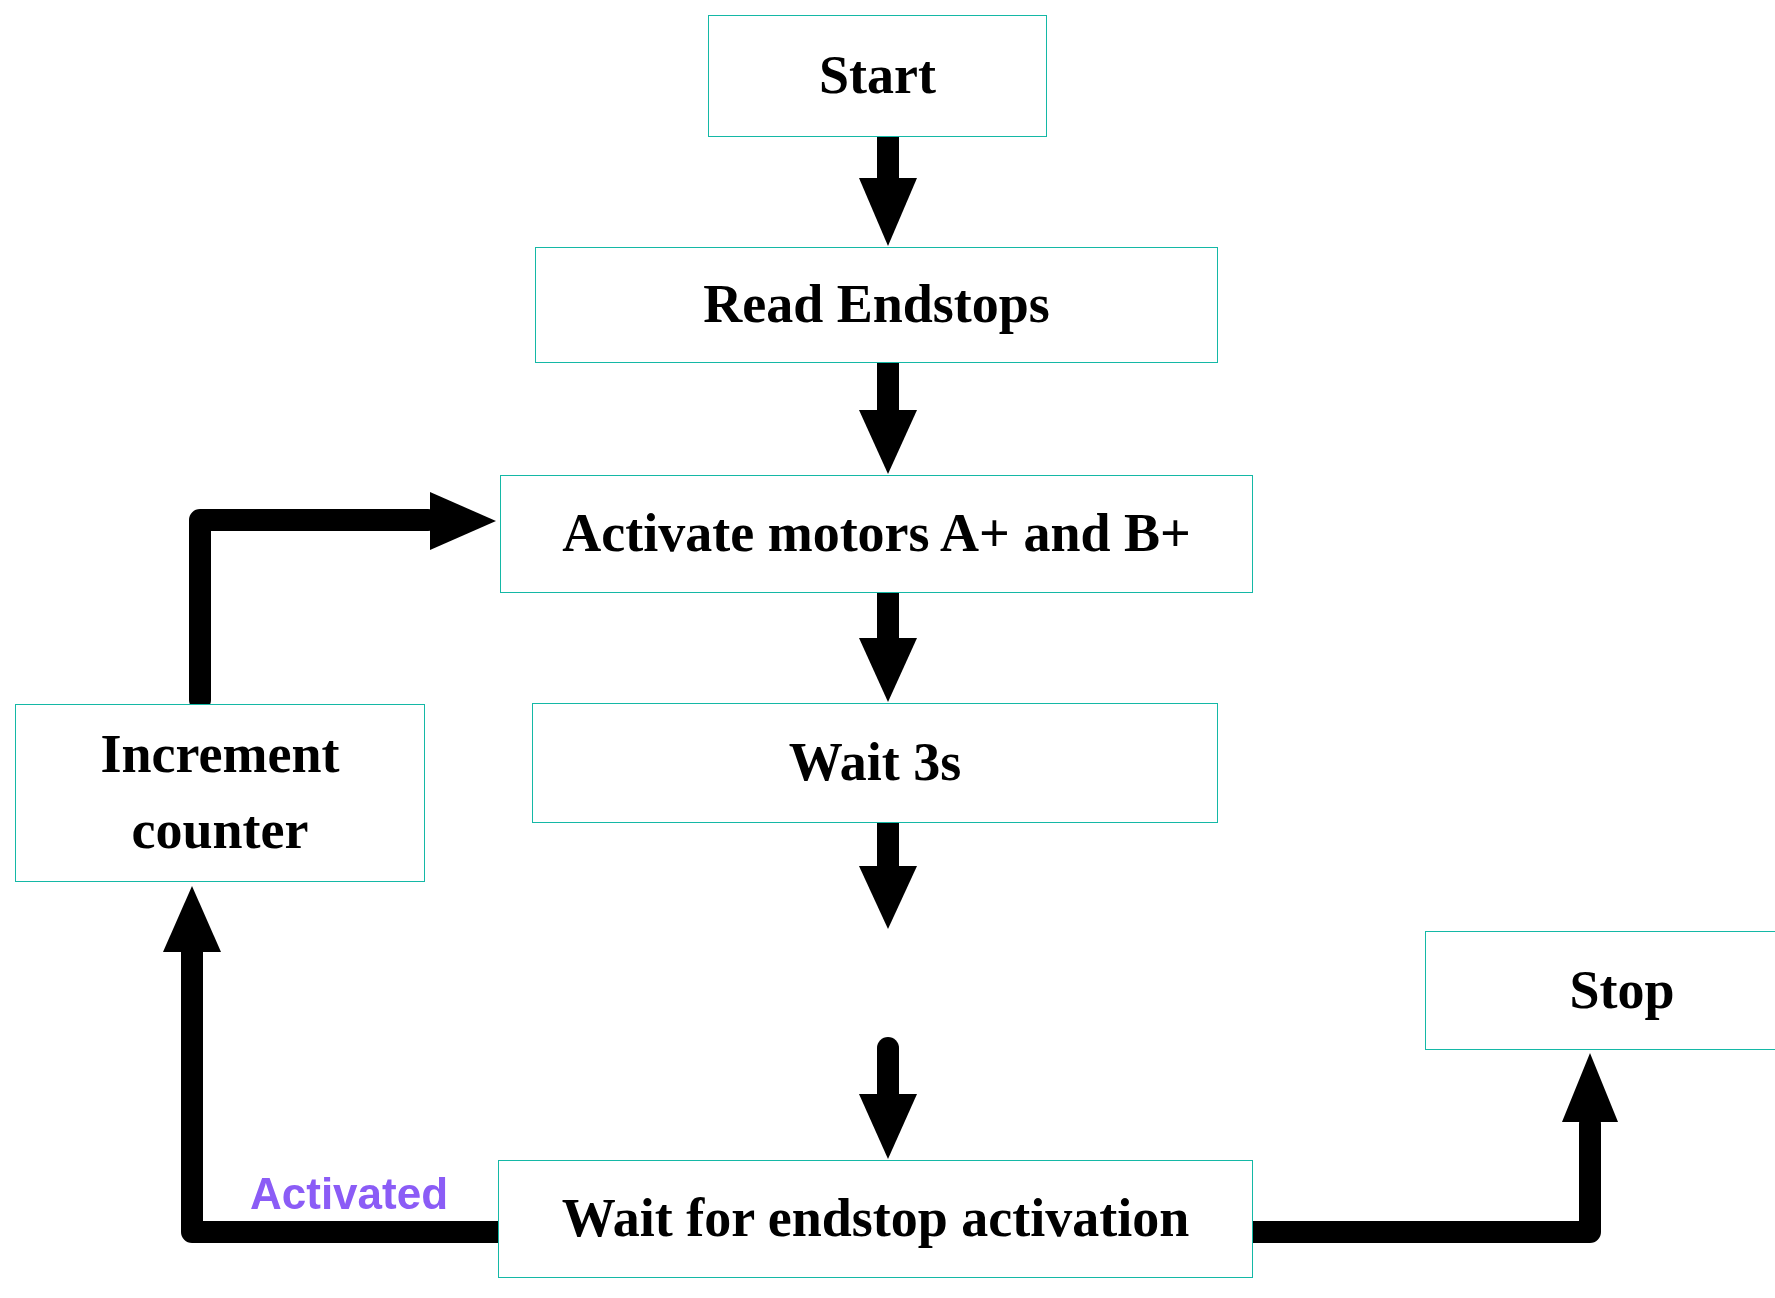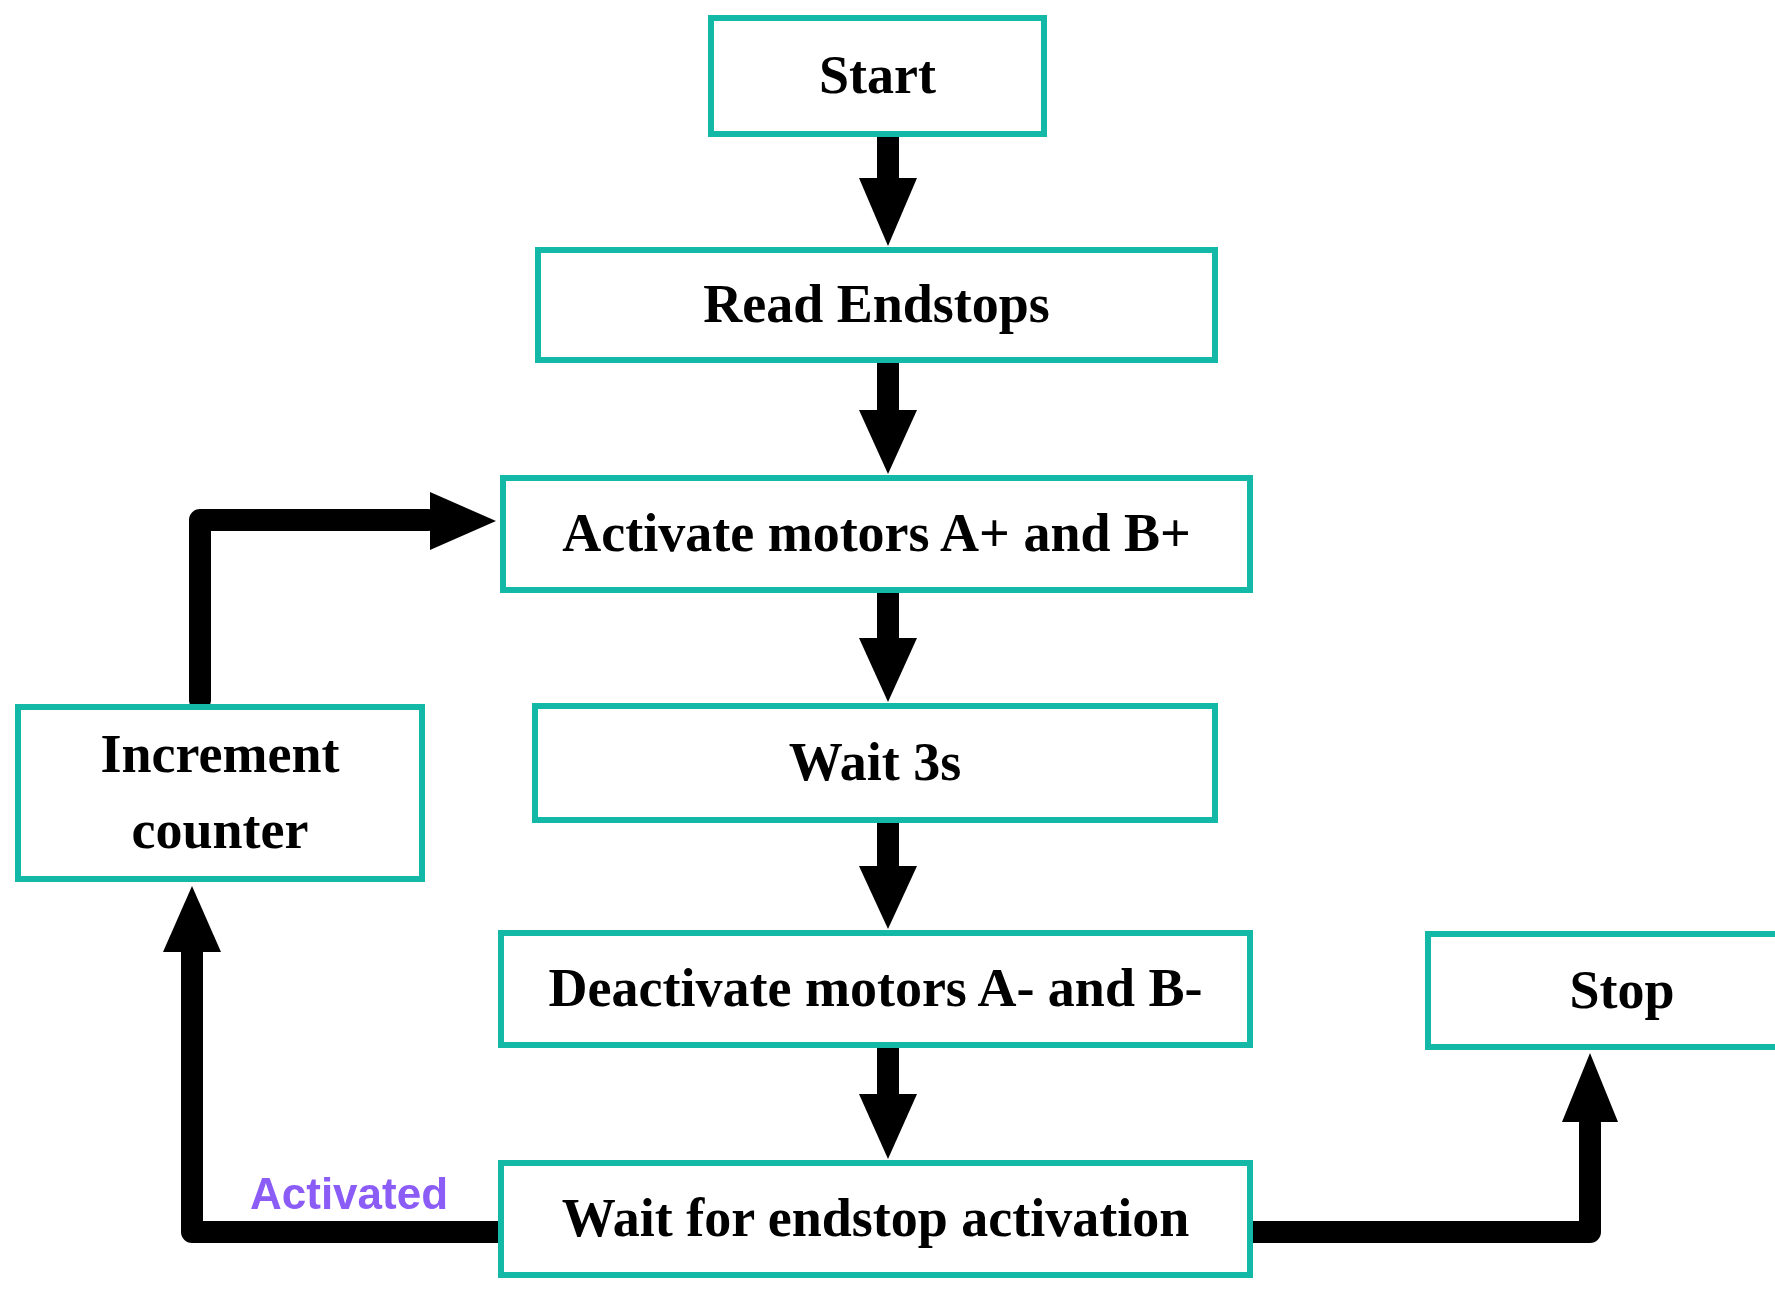--- a/index.html
+++ b/index.html
@@ -18,21 +18,21 @@
   .connectors {
     position: absolute;
     left: 0;
     top: 0;
     width: 1775px;
     height: 1298px;
   }
   .node {
     position: absolute;
     box-sizing: border-box;
-    border: 6px solid #14b8a6;
+    border: 1px solid #14b8a6;
     background: #ffffff;
     display: flex;
     align-items: center;
     justify-content: center;
     text-align: center;
     color: #000000;
     font-weight: bold;
     font-size: 54px;
     line-height: 1.4;
     font-family: "Liberation Serif", serif;
@@ -96,23 +96,20 @@
   </div>
 
   <div class="node" style="left:535px; top:247px; width:683px; height:116px;">
     <span>Read Endstops</span>
   </div>
 
   <div class="node" style="left:532px; top:703px; width:686px; height:120px;justify-content:center;">
     <span>Wait 3s</span>
   </div>
 
-  <div class="node" style="left:498px; top:930px; width:755px; height:118px;">
-    <span>Deactivate motors A- and B-</span>
-  </div>
 
   <div class="node" style="left:498px; top:1160px; width:755px; height:118px;">
     <span>Wait for endstop activation</span>
   </div>
 
   <div class="node two-line" style="left:15px; top:704px; width:410px; height:178px;">
     <span>Increment
 counter</span>
   </div>
 

